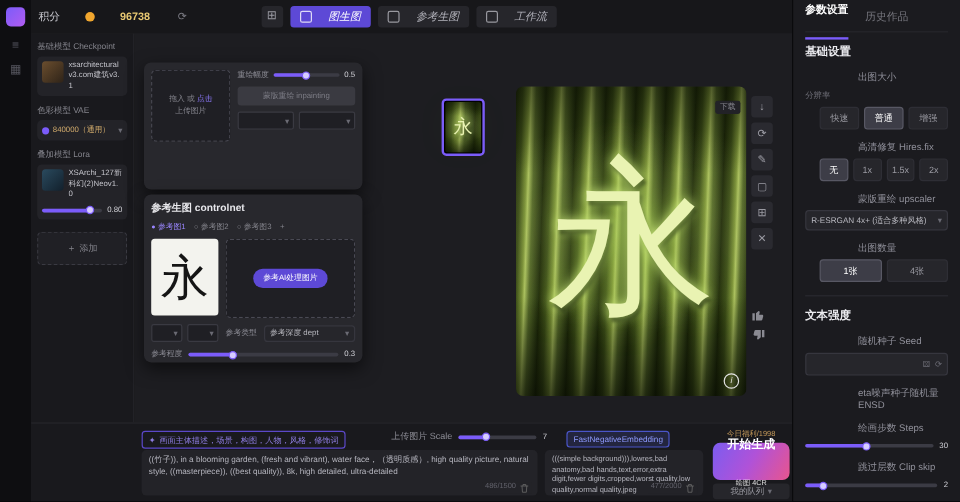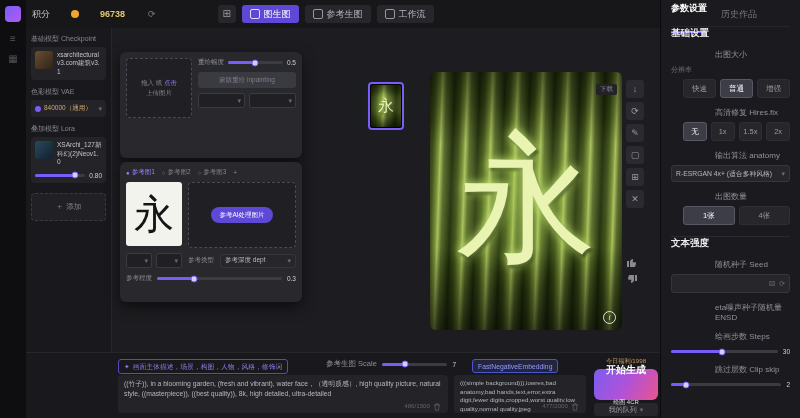--- a/index.html
+++ b/index.html
@@ -15,21 +15,21 @@
   .topbar{left:26px;top:0;width:634px;height:28px;background:#17171a;border-bottom:1px solid #232329;
           display:flex;align-items:center;}
   .points{display:flex;align-items:center;gap:21px;margin-left:6px;}
   .coin{width:8px;height:8px;border-radius:50%;background:#f0a62e;}
   .pts-num{color:#e8c872;font-weight:bold;font-size:9px;}
   .refresh{color:#77777f;font-size:9px;margin-left:2px;}
   .tabs{display:flex;align-items:center;gap:6px;margin-left:62px;}
   .grid-btn{width:18px;height:18px;background:#26262b;border-radius:3px;color:#9a9aa2;
             text-align:center;line-height:18px;font-size:10px;}
   .ttab{height:18px;padding:0 8px;border-radius:3px;background:#26262b;color:#b5b5bd;
-        display:flex;align-items:center;gap:4px;font-size:9px;}
+        display:flex;align-items:center;gap:14px;font-size:9px;font-style:italic;}
   .ttab.active{background:#5d49d6;color:#fff;}
   .ttab .ic{width:8px;height:8px;border:1px solid currentColor;border-radius:2px;opacity:.8;}
   
   .models{left:26px;top:28px;width:86px;height:324px;background:#19191d;border-right:1px solid #26262b;
           padding:6px 5px;box-sizing:border-box;}
   .mlbl{font-size:7px;color:#84848c;margin:7px 0 3px;white-space:nowrap;overflow:hidden;}
   .mcard{background:#232328;border-radius:4px;padding:4px;display:flex;gap:4px;}
   .mthumb{width:18px;height:18px;border-radius:3px;flex:none;}
   .ck-th{background:linear-gradient(135deg,#6b4e2e,#2e2318);}
   .lr-th{background:linear-gradient(135deg,#2a4a5e,#12202c);}
@@ -88,21 +88,21 @@
   .tool{width:18px;height:18px;background:#2a2a30;border-radius:3px;color:#9a9aa2;font-size:9px;
         text-align:center;line-height:18px;}
   .dl-tip{left:484px;top:56px;font-size:6.5px;color:#84848c;background:#222227;padding:1px 4px;border-radius:2px;}
   .votes{left:514px;top:228px;display:flex;flex-direction:column;gap:6px;align-items:center;}
   
   .side{left:660px;top:0;width:140px;height:418px;background:#1b1b1f;border-left:1px solid #0a0a0c;
         padding:0 10px;box-sizing:border-box;}
   .side-tabs{display:flex;gap:14px;align-items:center;height:26px;border-bottom:1px solid #26262b;}
   .stab{font-size:9px;color:#77777f;padding-top:2px;}
   .stab.active{color:#fff;font-weight:bold;border-bottom:2px solid #7b5cfa;padding-bottom:16px;margin-bottom:-6px;}
-  .shead{font-size:9.5px;color:#ececf0;font-weight:bold;margin-top:0;}
+  .shead{font-size:9.5px;color:#ececf0;font-weight:bold;margin-top:10px;}
   .slbl{font-size:8px;color:#90909a;margin-top:9px;margin-left:44px;}
   .sxs{font-size:7px;color:#6f6f78;margin-top:5px;}
   .segs{display:flex;gap:4px;margin-top:4px;margin-left:12px;}
   .seg{flex:1;height:17px;background:#26262b;border:1px solid #2e2e35;border-radius:3px;color:#9a9aa2;
        font-size:7.5px;display:flex;align-items:center;justify-content:center;}
   .seg.active{background:#3d3d47;border-color:#585864;color:#fff;}
   .inrow{margin-top:4px;height:17px;display:flex;align-items:center;gap:4px;background:#26262b;
          border:1px solid #36363e;border-radius:3px;padding:0 4px;font-size:7.5px;color:#c5c5cc;}
   .inrow .sp{flex:1;}
   .divh{border-top:1px solid #2a2a30;margin-top:11px;}
@@ -225,20 +225,21 @@
             <div class="mini-sel">
                 <span></span>
                 <span class="chev">▾</span>
               </div>
           </div>
         </div>
       </div>
     </div>
 
     <div class="panel" style="left:8px;top:134px;width:182px;height:140px;">
+      <div class="ptitle">参考生图 controlnet</div>
       <div class="cn-tabs">
         <span class="cn-tab active">
             <span class="dot">●</span>
             <span>参考图1</span>
           </span>
         <span class="cn-tab">
             <span class="dot">○</span>
             <span>参考图2</span>
           </span>
         <span class="cn-tab">
@@ -333,21 +334,21 @@
     </div>
 
     <div class="slbl">高清修复 Hires.fix</div>
     <div class="segs">
       <div class="seg active">无</div>
       <div class="seg">1x</div>
       <div class="seg">1.5x</div>
       <div class="seg">2x</div>
     </div>
 
-    <div class="slbl">输出算法 anatomy</div>
+    <div class="slbl">蒙版重绘 upscaler</div>
     <div class="sel" style="height:17px;margin-top:4px;font-size:6.8px;">
       <span>R-ESRGAN 4x+ (适合多种风格)</span>
       <span class="chev">▾</span>
     </div>
 
     <div class="slbl">出图数量</div>
     <div class="segs">
       <div class="seg active">1张</div>
       <div class="seg">4张</div>
     </div>
@@ -385,21 +386,21 @@
   </div>
 
   <div class="abs bottom">
 
     <div class="abs hintpill">
       <span>✦</span>
       <span>画面主体描述，场景，构图，人物，风格，修饰词</span>
     </div>
 
     <div class="abs scalegrp">
-      <span class="tinylbl" style="font-size:7.5px">参考生图 Scale</span>
+      <span class="tinylbl" style="font-size:7.5px">上传图片 Scale</span>
       <div class="slider">
         <div class="fill" style="width:35%"></div>
           <div class="knob" style="left:35%"></div>
       </div>
       <span class="tinyval">7</span>
     </div>
 
     <div class="abs negtag">
       <span>FastNegativeEmbedding</span>
     </div>

